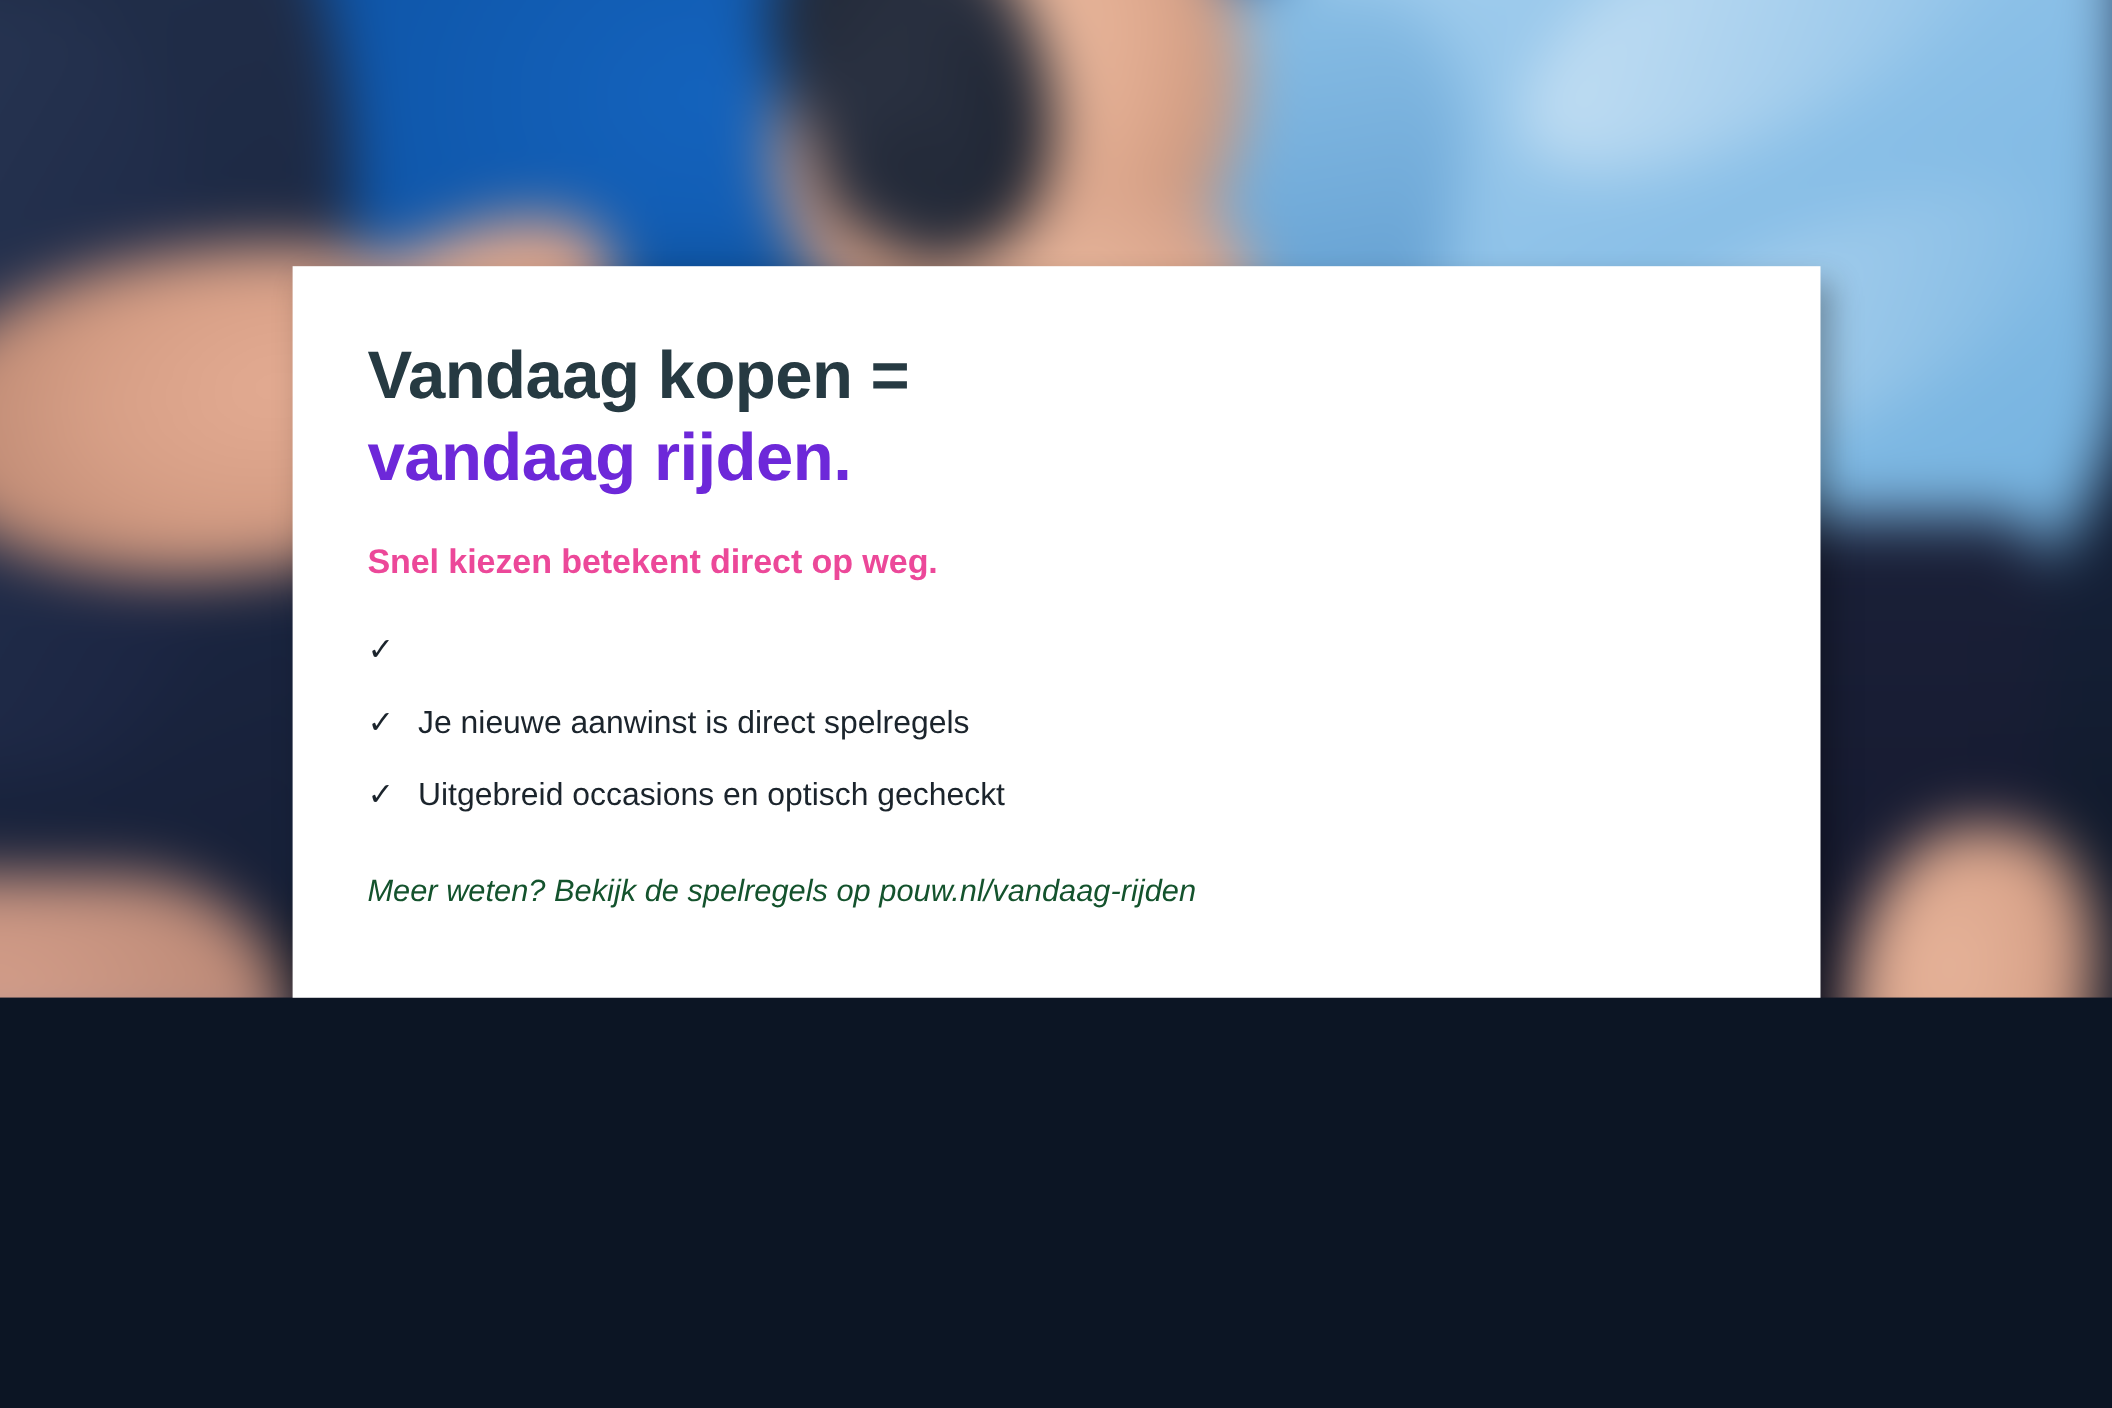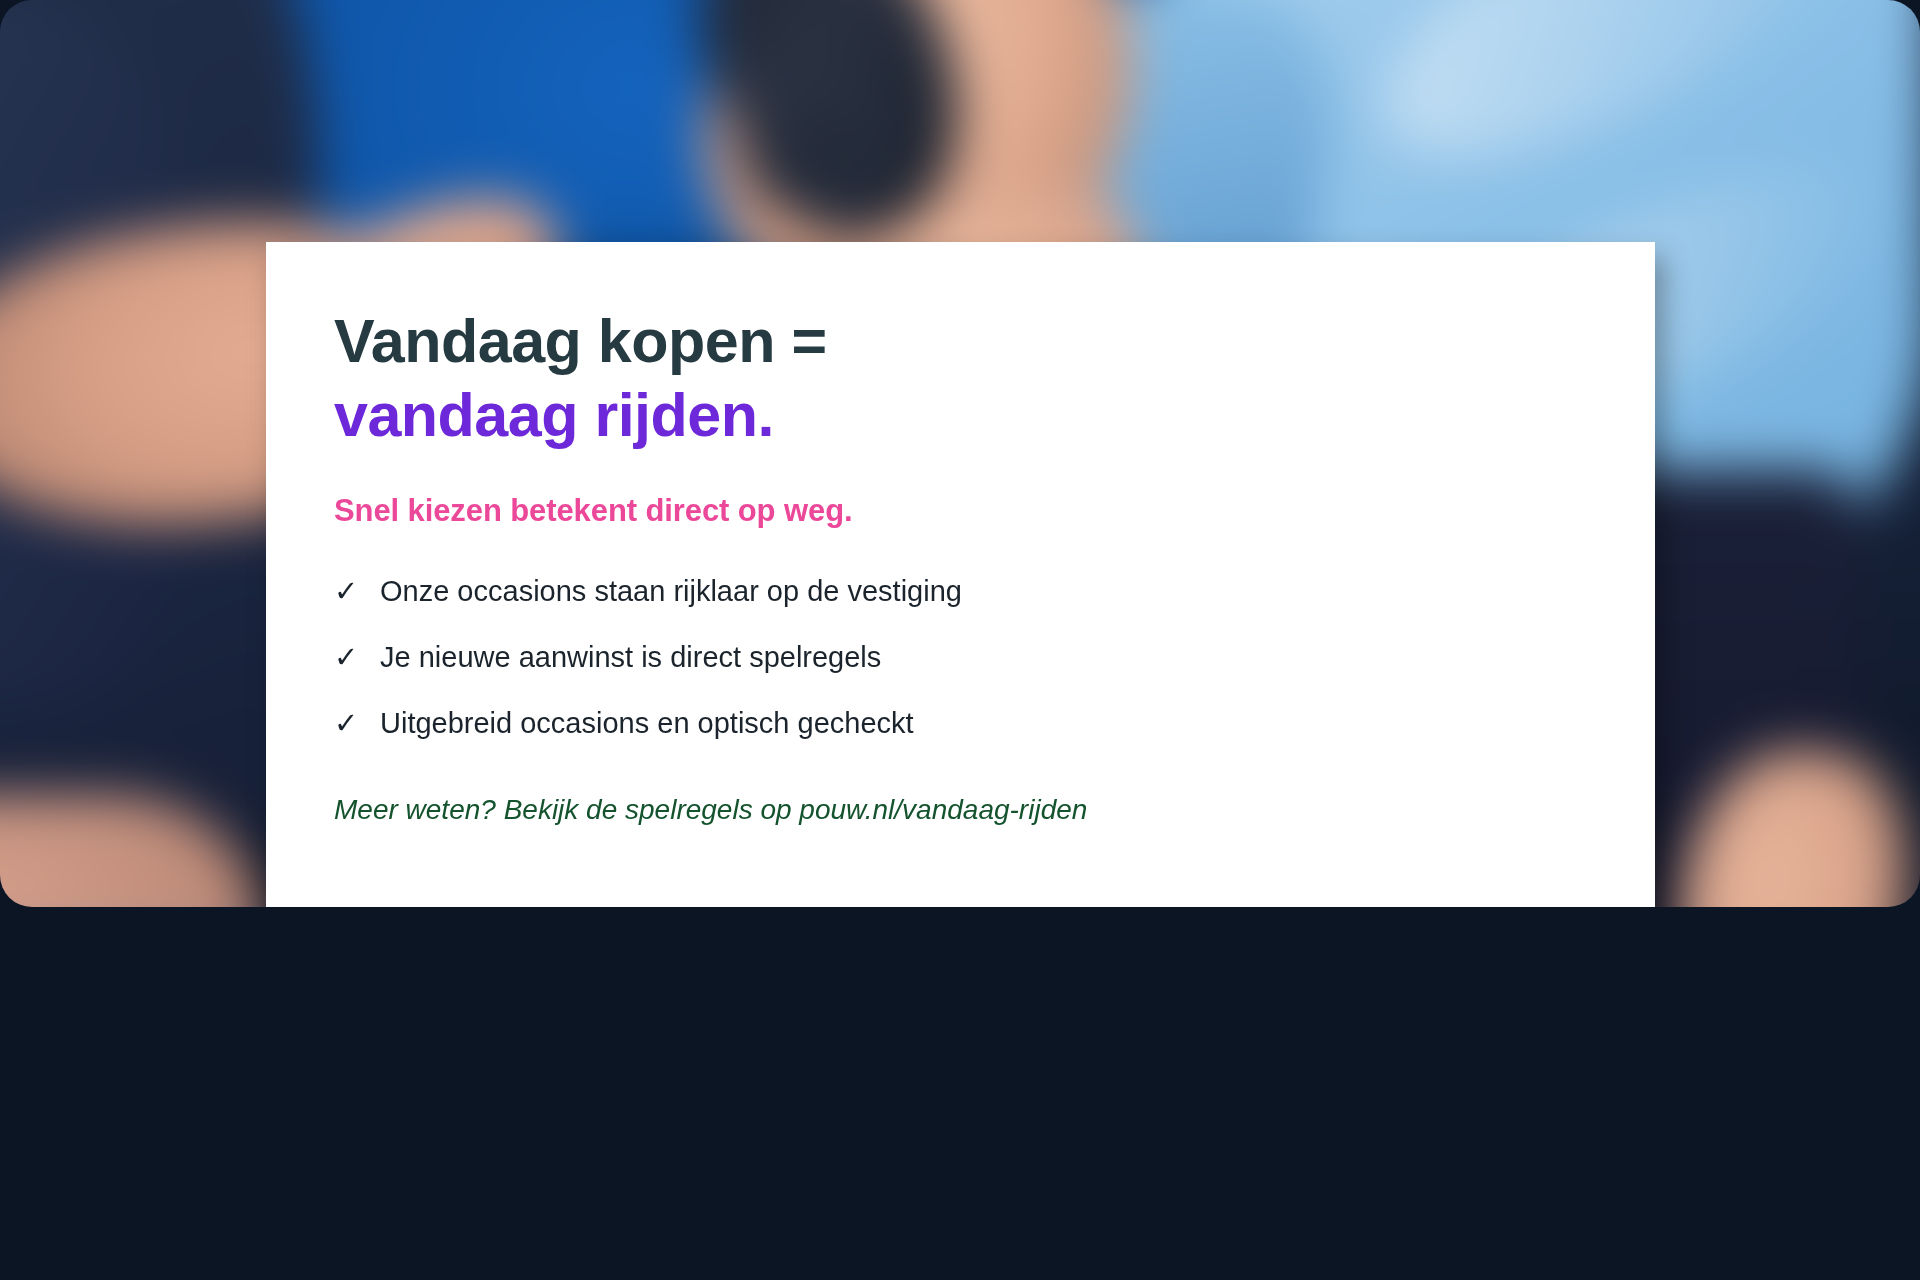--- a/index.html
+++ b/index.html
@@ -12,21 +12,20 @@
     height: 1280px;
     overflow: hidden;
     font-family: "Liberation Sans", sans-serif;
   }
 
   .stage {
     position: relative;
     width: 1920px;
     height: 907px;
     overflow: hidden;
-    border-radius: 32px;
   }
 
   
   .photo {
     position: absolute;
     inset: 0;
     overflow: hidden;
     background: #101a2e;
   }
 
@@ -428,21 +427,20 @@
       <h1 class="headline">
         <span>Vandaag kopen =</span>
         <span class="line2">vandaag rijden.</span>
       </h1>
 
       <h2 class="subhead">Snel kiezen betekent direct op weg.</h2>
 
       <ul class="bullets">
         <li>
           <span class="check">✓</span>
-          <span>Onze occasions staan rijklaar op de vestiging</span>
         </li>
         <li>
           <span class="check">✓</span>
           <span>Je nieuwe aanwinst is direct spelregels</span>
         </li>
         <li>
           <span class="check">✓</span>
           <span>Uitgebreid occasions en optisch gecheckt</span>
         </li>
       </ul>

